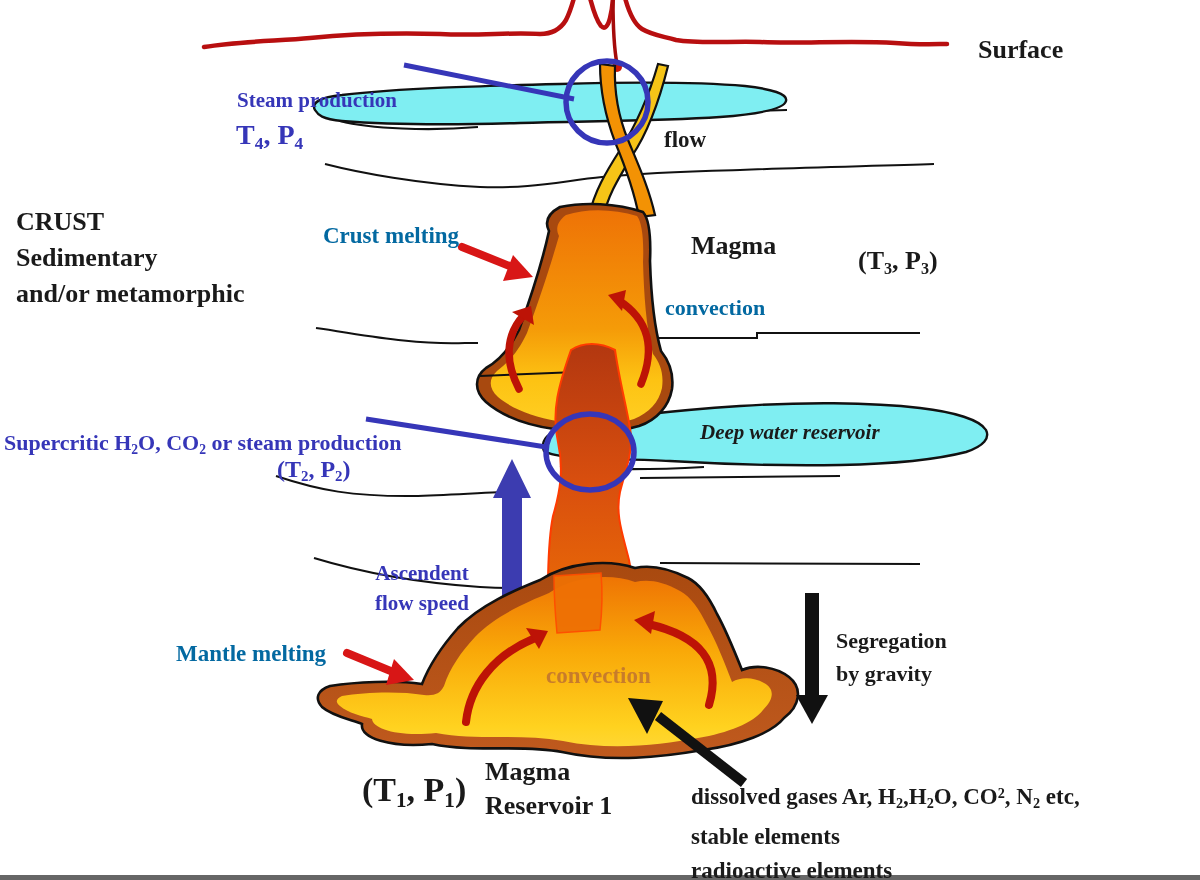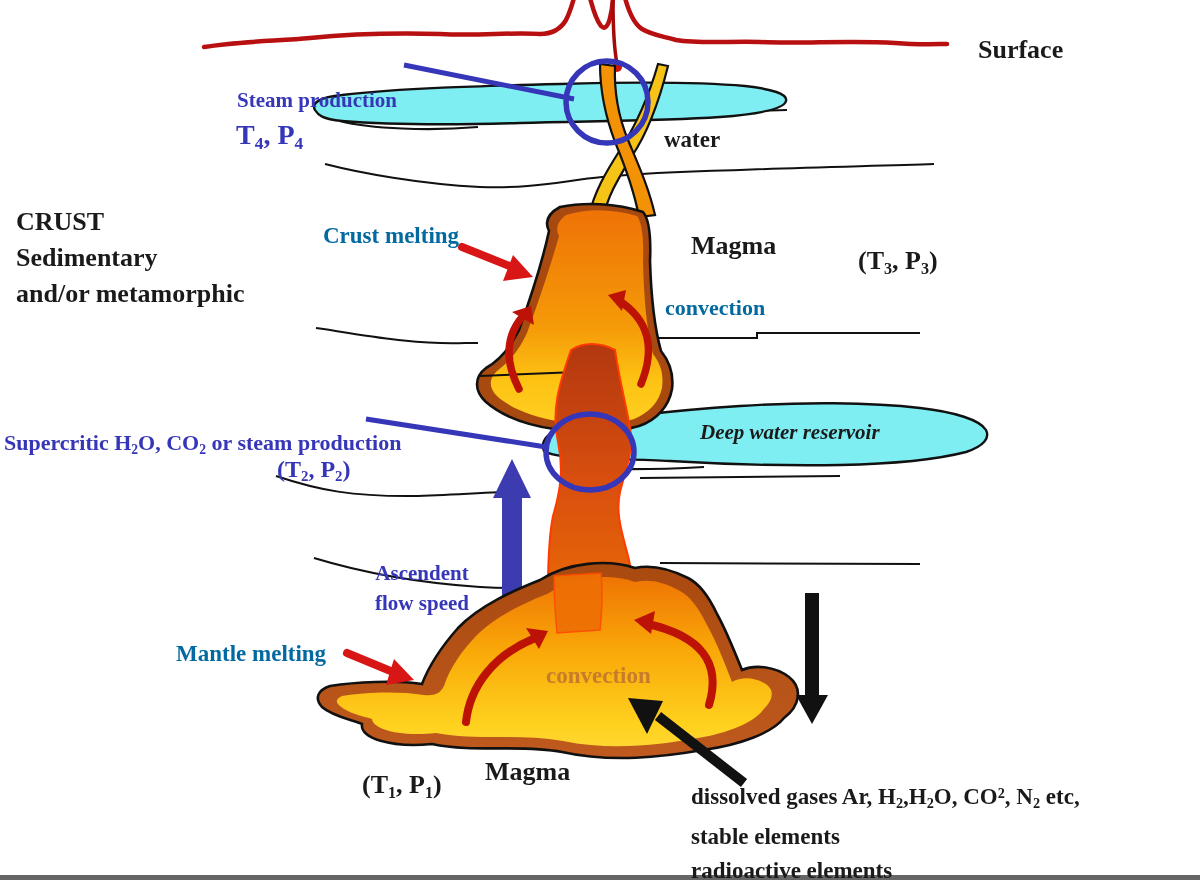--- a/index.html
+++ b/index.html
@@ -142,21 +142,21 @@
   </g>
 
   <rect x="0" y="875" width="1200" height="5" fill="#333" opacity="0.75"></rect>
 </svg>
 
 <div class="lbl black" style="left:978px;top:36px;font-size:26px;">Surface</div>
 
 <div class="lbl blue l21" style="left:237px;top:45px;">Steam production</div>
 <div class="lbl blue" style="left:236px;top:76px;font-size:28px;"><span>T</span><sub>4</sub><span>, P</span><sub>4</sub></div>
 
-<div class="lbl black l23" style="left:664px;top:127px;">water</div>
+<div class="lbl black l23" style="left:664px;top:127px;">flow</div>
 
 <div class="lbl black l26" style="left:16px;top:204px;">
   <div>CRUST</div>
   <div>Sedimentary</div>
   <div>and/or metamorphic</div>
 </div>
 
 <div class="lbl orange l23" style="left:323px;top:223px;">Crust melting</div>
 
 <div class="lbl black l26" style="left:691px;top:228px;">
@@ -174,24 +174,29 @@
 <div class="lbl blue l21" style="left:362px;top:514px;text-align:center;width:120px;line-height:30px;">
   <div>Ascendent</div>
   <div>flow speed</div>
 </div>
 
 
 <div class="lbl orange l23" style="left:176px;top:641px;">Mantle melting</div>
 
 <div class="lbl muted-orange l23" style="left:546px;top:663px;">convection</div>
 
-
-<div class="lbl black" style="left:362px;top:771px;font-size:26px;"><span>(T</span><sub>1</sub><span>, P</span><sub>1</sub><span>)</span></div>
+<div class="lbl black l22" style="left:836px;top:624px;line-height:33px;">
+  <div>Segregation</div>
+  <div>by gravity</div>
+</div>
+
+<div class="lbl black" style="left:362px;top:771px;font-size:34px;"><span>(T</span><sub>1</sub><span>, P</span><sub>1</sub><span>)</span></div>
 <div class="lbl black l26" style="left:485px;top:755px;line-height:34px;">
   <div>Magma</div>
+  <div>Reservoir 1</div>
 </div>
 
 <div class="lbl black l23" style="left:691px;top:776px;line-height:34px;">
   <div><span>dissolved gases Ar, H</span><sub>2</sub><span>,H</span><sub>2</sub><span>O, CO</span><sup>2</sup><span>, N</span><sub>2</sub><span> etc,</span></div>
   <div>stable elements</div>
   <div>radioactive elements</div>
 </div>
 
 </div>
 

